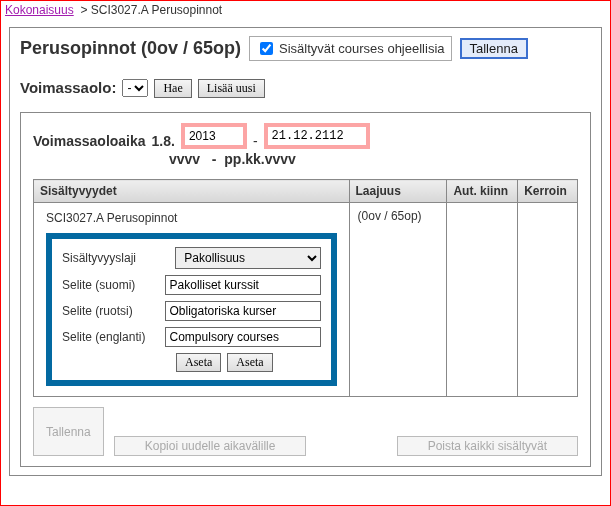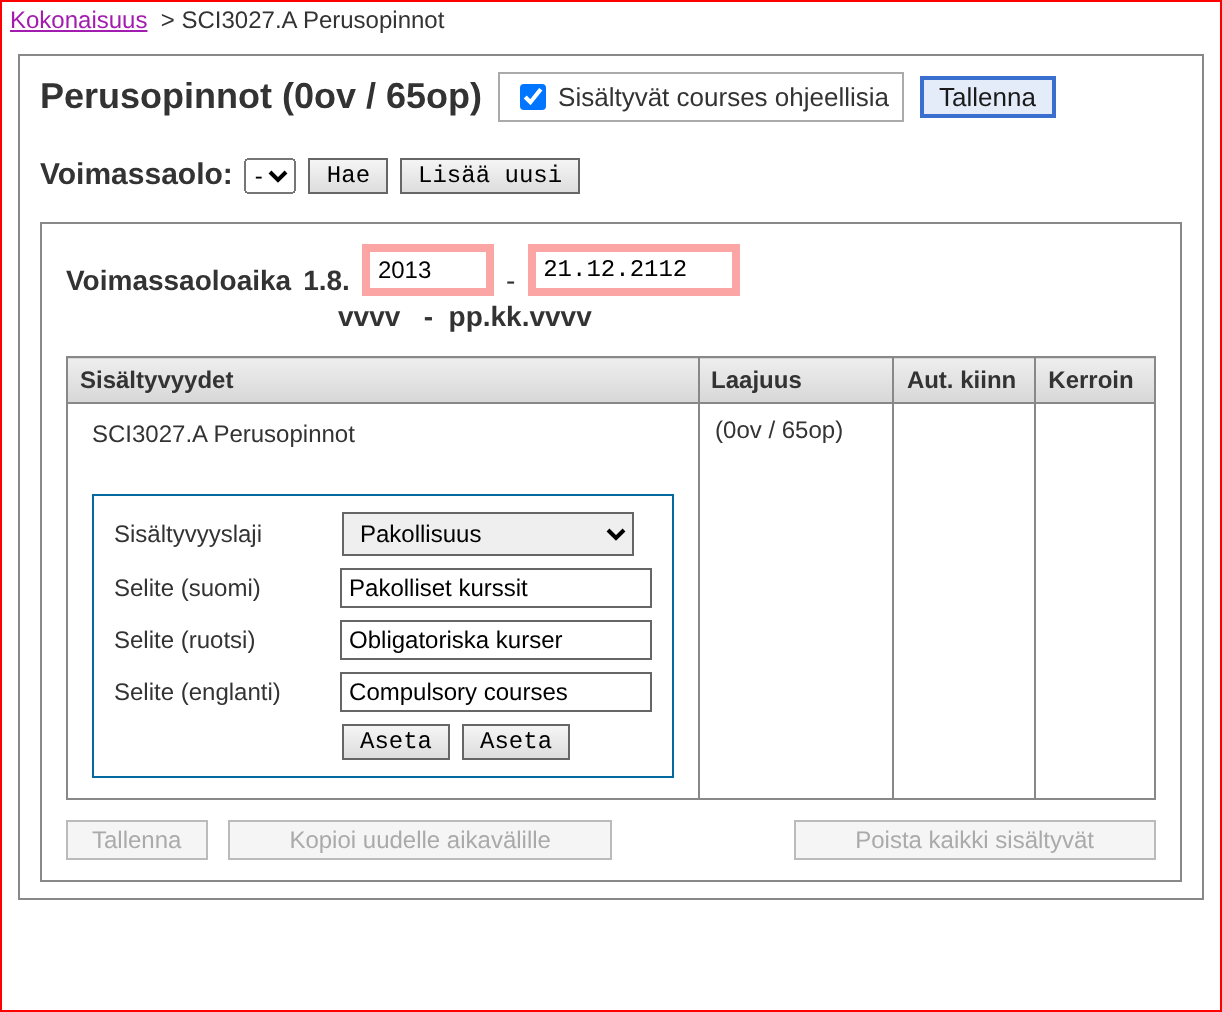--- a/index.html
+++ b/index.html
@@ -47,21 +47,21 @@
     border: 1px solid #aaa;
     padding: 2px 6px;
     font-size: 13px;
     background: #fff;
   }
   .chk-wrap input { margin-right: 6px; }
   .btn {
     border: 1px solid #666;
     background: linear-gradient(#f5f5f5,#ddd);
     padding: 1px 8px;
-    font-family: Liberation Mono, monospace;
+    font-family: Liberation Serif, serif;
     font-size: 12px;
     cursor: pointer;
   }
   .btn-tallenna-top {
     border: 2px solid #3b6fcf;
     background: #e4ecfa;
     color: #1a1a1a;
     font-size: 13px;
     padding: 1px 8px;
   }
@@ -117,23 +117,23 @@
     margin-left: 40px;
   }
   table.grid td {
     border: 1px solid #888;
     vertical-align: top;
     padding: 6px 8px;
     font-size: 12px;
   }
   .row-title { padding: 2px 0 8px 4px; }
   .form-box {
-    border: 1px solid #0369a1;
+    border: 6px solid #0369a1;
     padding: 8px 10px;
-    margin: 15px 4px 4px 4px;
+    margin: 0 4px 4px 4px;
   }
   .form-row {
     display: flex;
     align-items: center;
     margin-bottom: 6px;
     gap: 6px;
   }
   .form-row .flabel {
     width: 108px;
     font-size: 12px;
@@ -155,21 +155,21 @@
     margin-top: 10px;
   }
   .btn-disabled {
     border: 1px solid #bbb;
     background: #f5f5f5;
     color: #aaa;
     padding: 2px 12px;
     font-family: inherit;
     font-size: 12px;
   }
-  .btn-disabled.wide { padding: 2px 30px; }
+  .btn-disabled.wide { padding: 2px 30px; margin-top: 29px; }
   .back-row { padding: 8px; }
 </style>
 </head>
 <body>
 <div class="frame">
 
 <div class="breadcrumb">
   <a href="#">Kokonaisuus</a>
   &nbsp;<span>&gt;</span>
   <span>SCI3027.A Perusopinnot</span>

